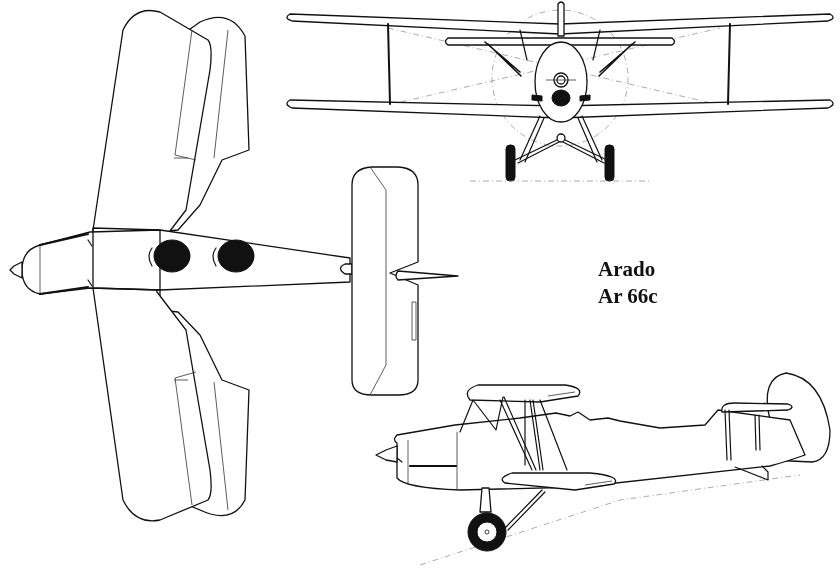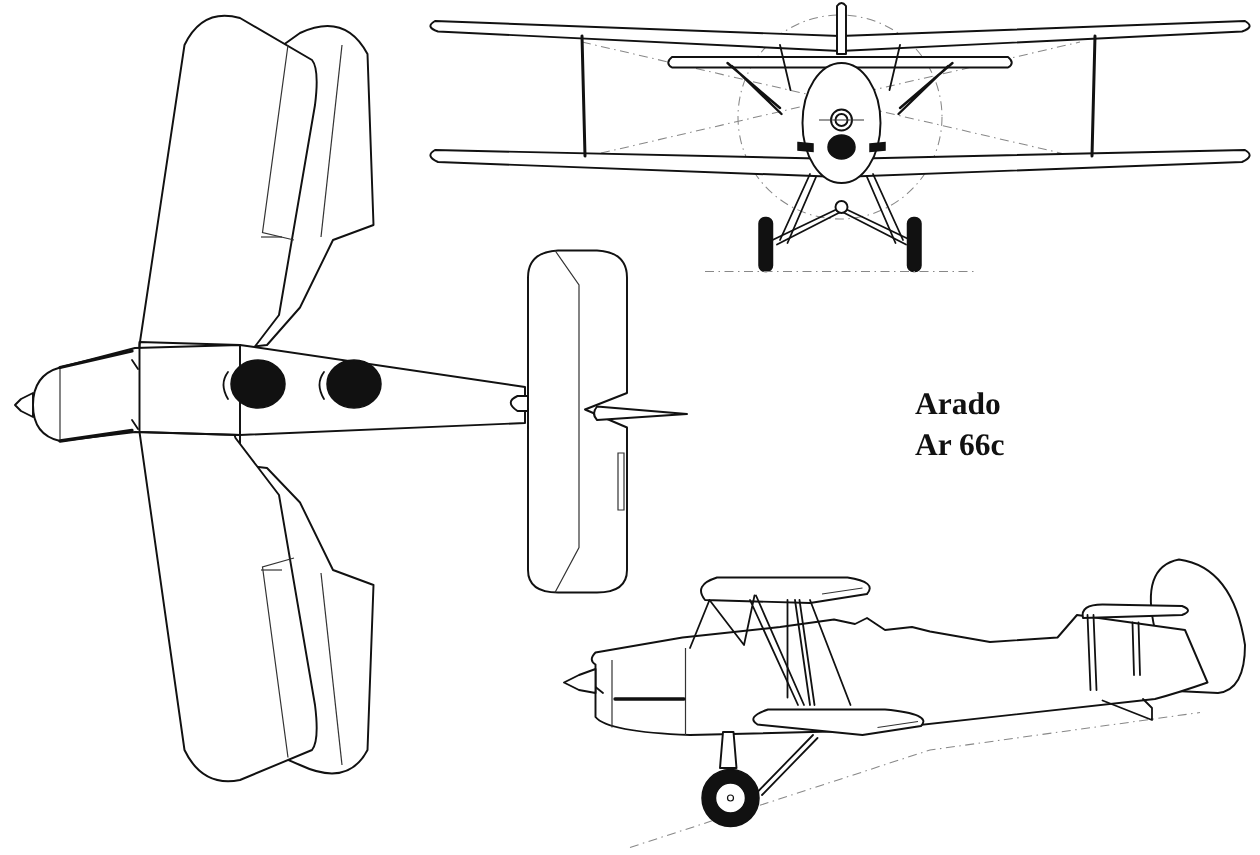--- a/index.html
+++ b/index.html
@@ -9,21 +9,21 @@
   .ln { fill: #ffffff; stroke: #111111; stroke-width: 1.3; stroke-linejoin: round; stroke-linecap: round; }
   .ln-open { fill: none; stroke: #111111; stroke-width: 1.2; stroke-linecap: round; stroke-linejoin: round; }
   .thin { fill: none; stroke: #333333; stroke-width: 0.8; }
   .dash { fill: none; stroke: #888888; stroke-width: 0.7; stroke-dasharray: 6 3 1 3; }
   .solid { fill: #111111; stroke: #111111; stroke-width: 1; }
   .title-block {
     position: absolute; left: 598px; top: 256px;
     font-family: "Liberation Serif", "DejaVu Serif", serif;
     font-weight: bold; font-size: 21px; line-height: 27px; color: #111111;
   }
-  .title-block div { white-space: nowrap; margin-left: 12px; }
+  .title-block div { white-space: nowrap; }
 </style>
 </head>
 <body>
 
 <div id="canvas">
 
   <svg width="840" height="570" viewBox="0 0 840 570">
 
     <g>
       <path class="ln" d="M 200 22 Q 230 8 245 36 L 249 150 L 222 160 L 200 205 L 178 230 L 160 232 L 160 310 L 178 312 L 200 335 L 222 380 L 249 390 L 245 500 Q 232 525 200 510 L 172 498 L 156 480 L 150 360 L 128 330 L 122 262 L 128 230 L 150 200 L 156 70 L 172 42 Z"></path>

